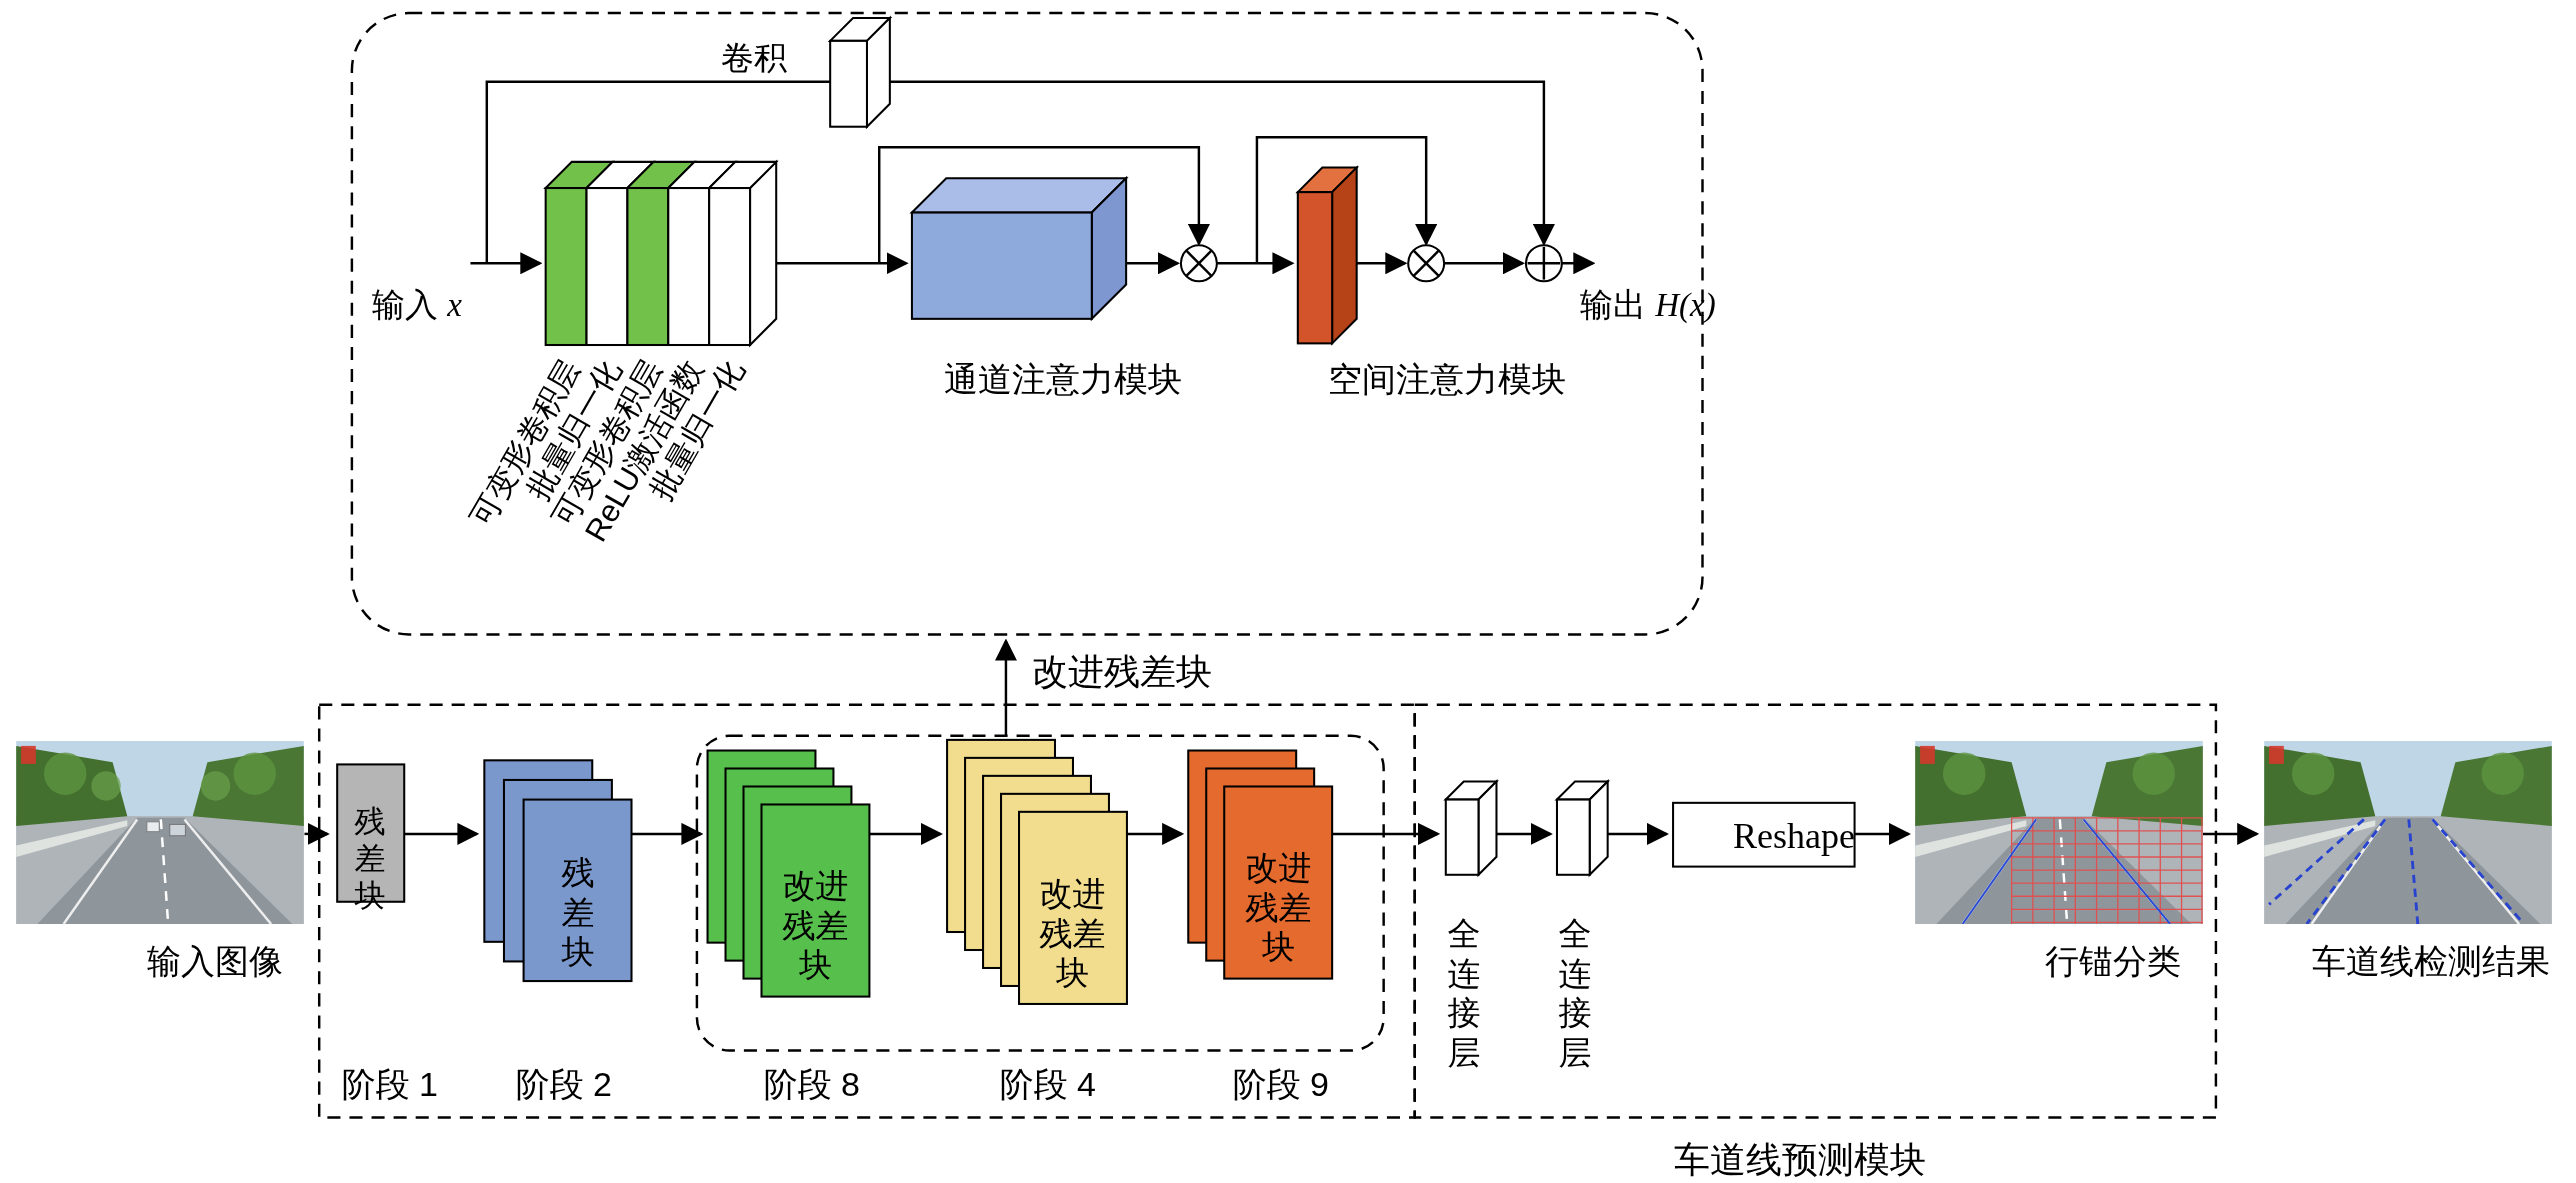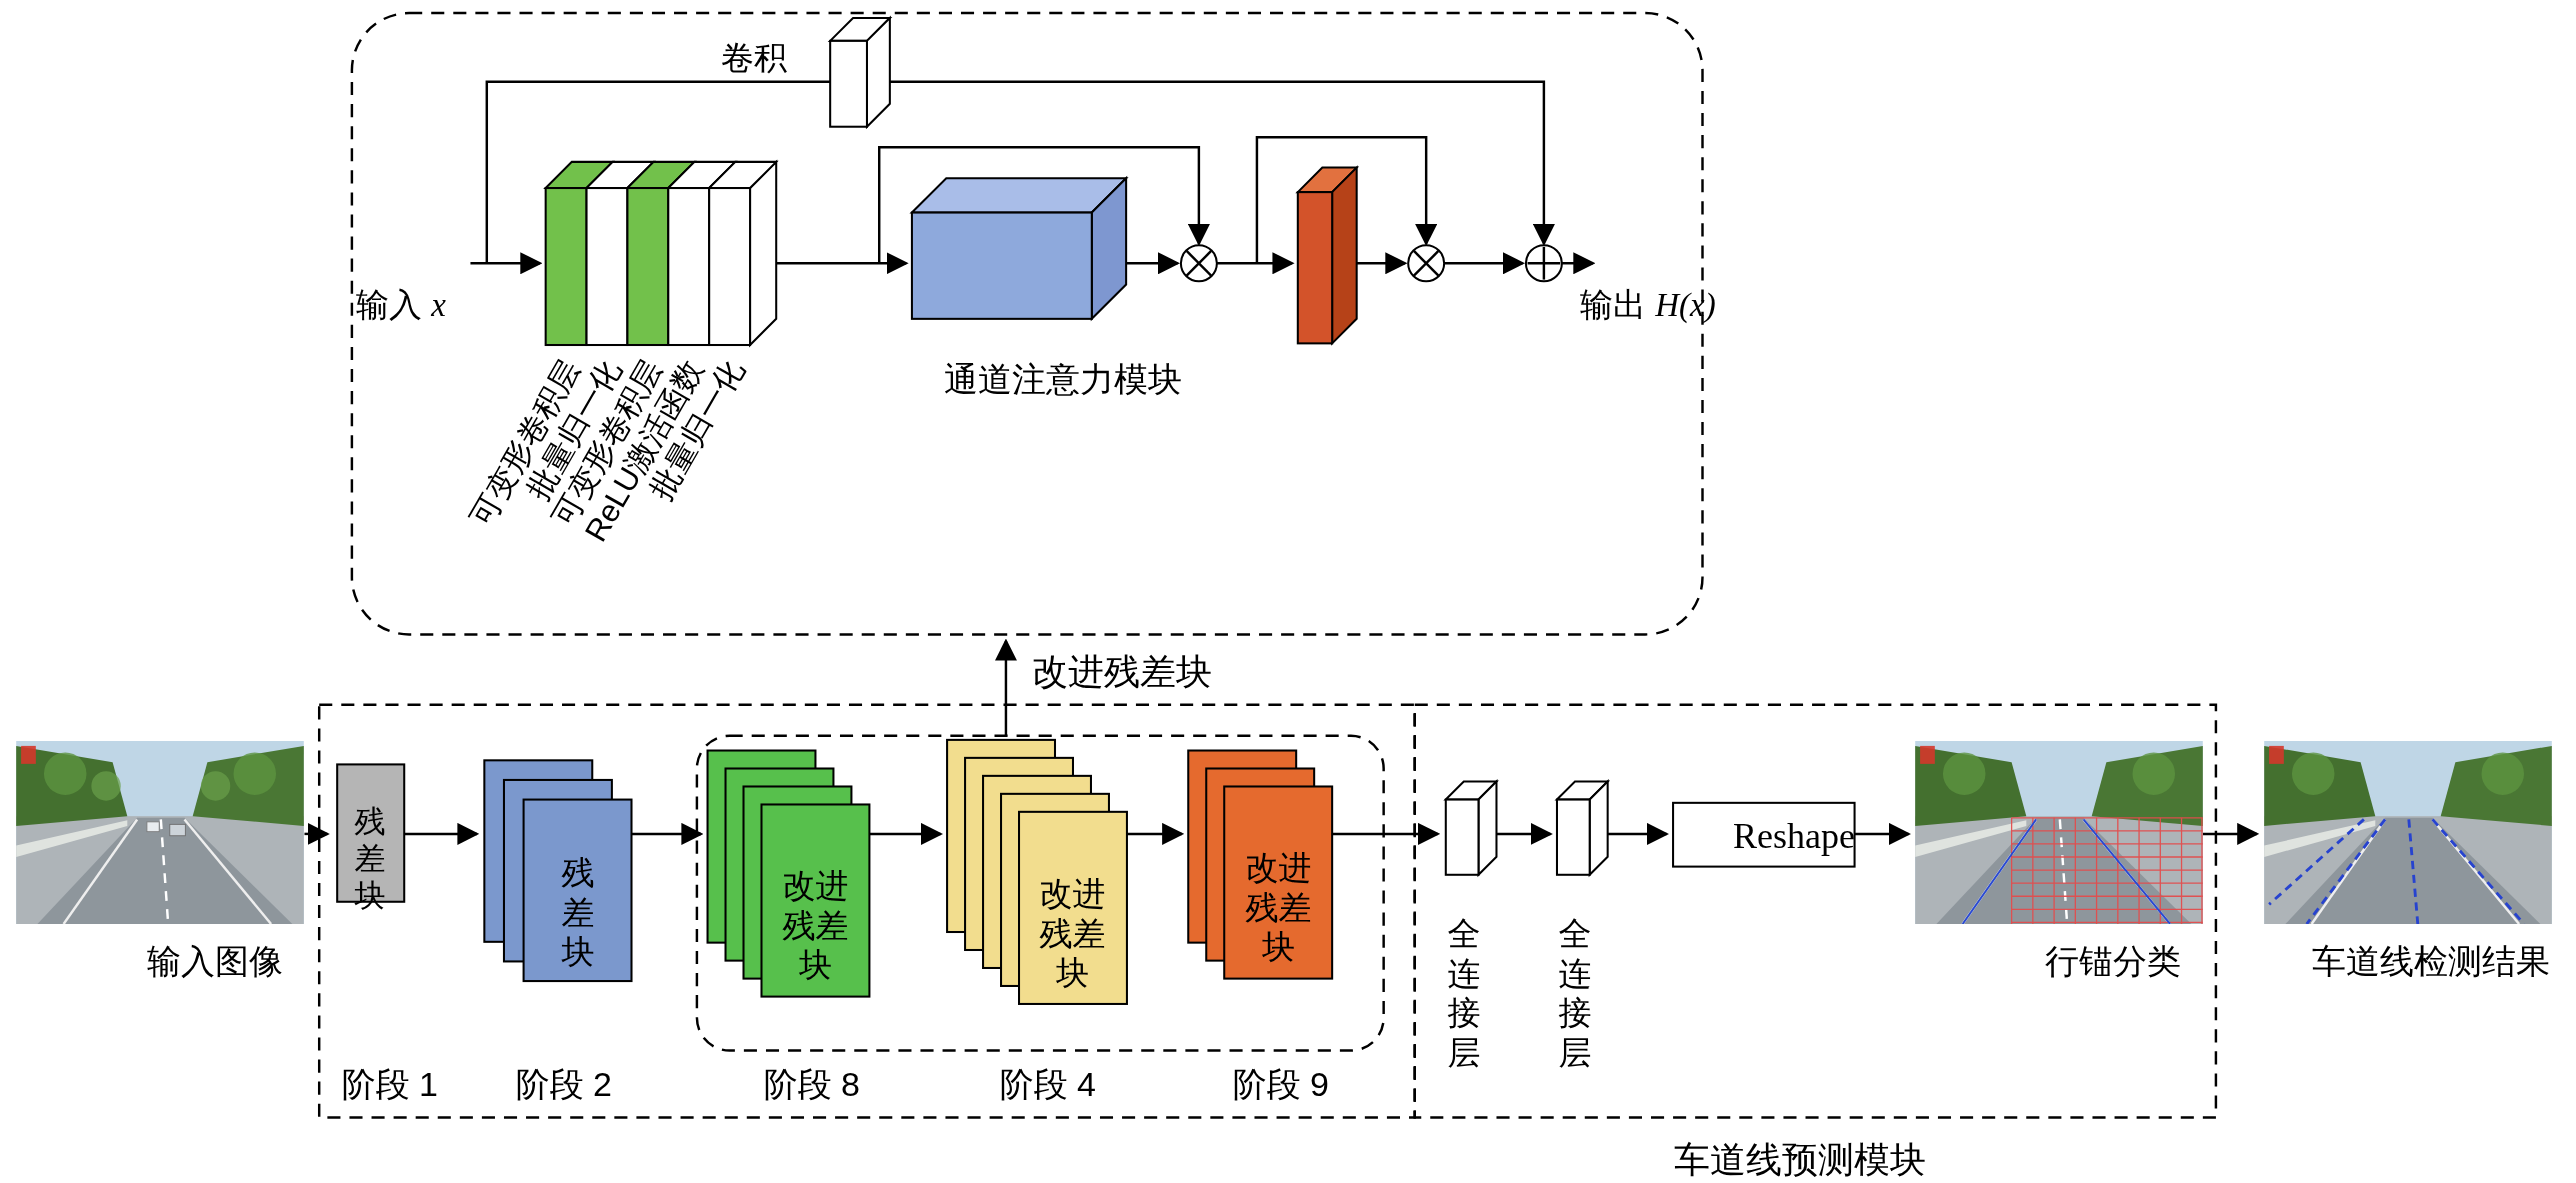--- a/index.html
+++ b/index.html
@@ -239,31 +239,32 @@
       <line x1="148" y1="96" x2="52" y2="224"></line>
       <line x1="177" y1="96" x2="188" y2="224"></line>
       <line x1="206" y1="96" x2="318" y2="224"></line>
       <line x1="122" y1="96" x2="6" y2="200"></line>
     </g>
     <rect x="6" y="6" width="18" height="22" fill="#d4372b" opacity="0.9"></rect>
   </svg>
 
   <div class="lbl" style="left:721px;top:39px;font-size:33px">卷积</div>
 
-  <div class="lbl" style="left:356px;top:286px;font-size:33px">
+  <div class="lbl" style="left:372px;top:286px;font-size:33px">
     <span>输入</span>
     <span class="math">x</span>
   </div>
 
   <div class="lbl" style="left:1580px;top:286px;font-size:33px">
     <span>输出</span>
     <span class="math">H(x)</span>
   </div>
 
   <div class="lbl ctr" style="left:855px;top:360px;width:327px">通道注意力模块</div>
+  <div class="lbl ctr" style="left:1239px;top:360px;width:327px">空间注意力模块</div>
 
   <div class="rot-anchor" style="left:572px;top:360px">
     <span>可变形卷积层</span>
     </div>
   <div class="rot-anchor" style="left:613px;top:360px">
     <span>批量归一化</span>
     </div>
   <div class="rot-anchor" style="left:654px;top:360px">
     <span>可变形卷积层</span>
     </div>

